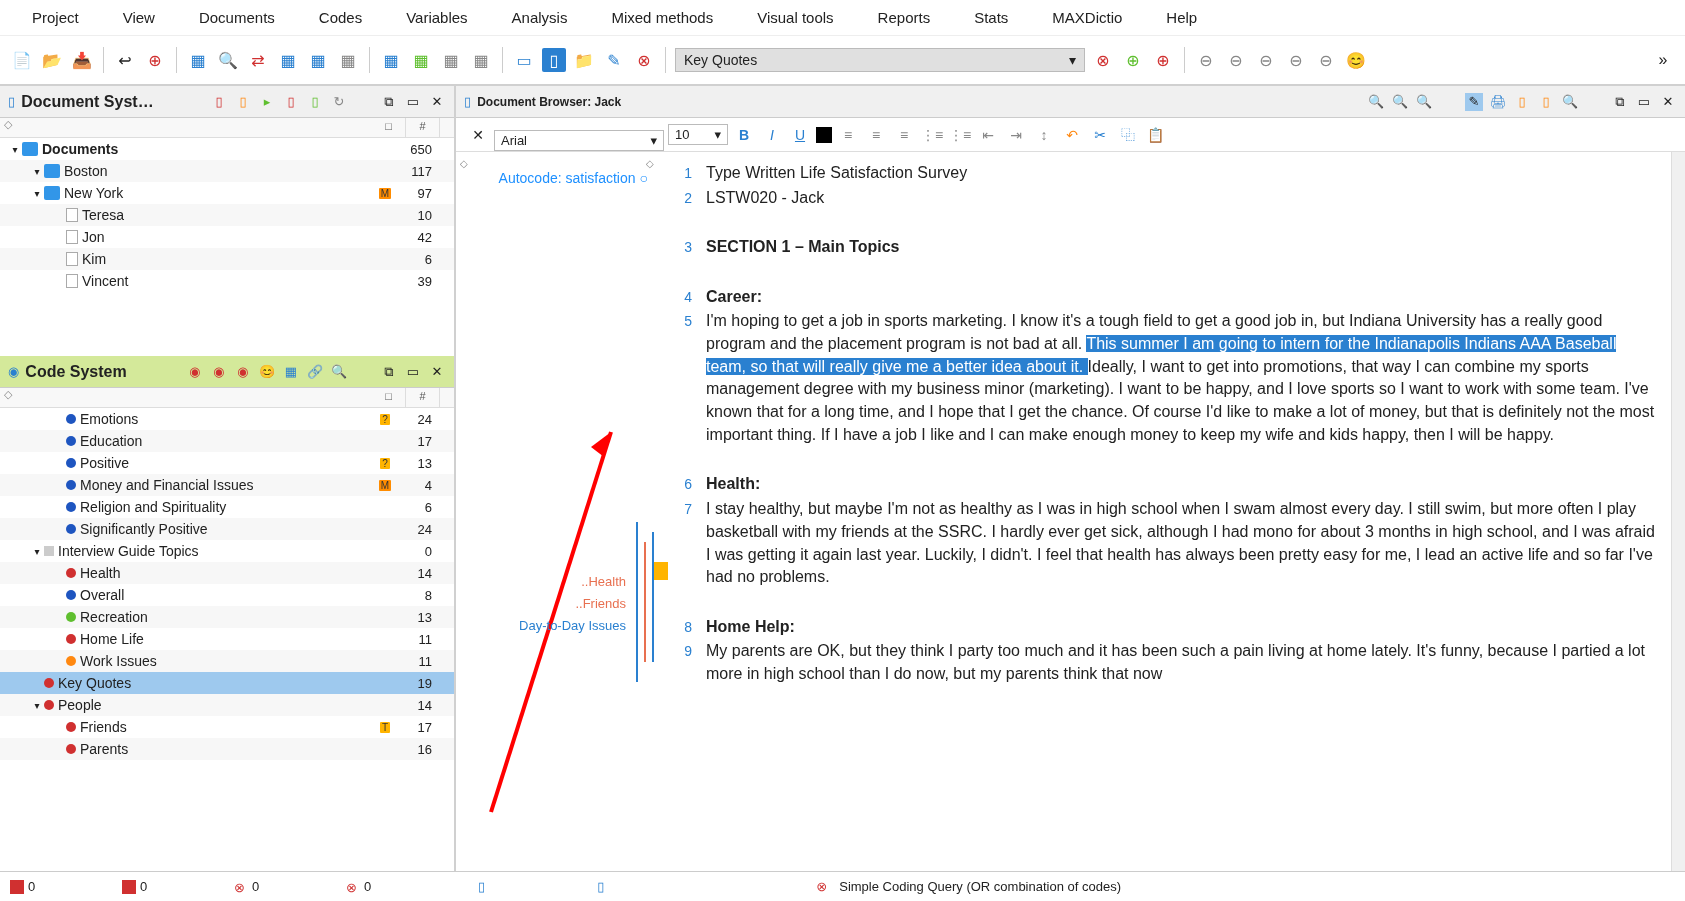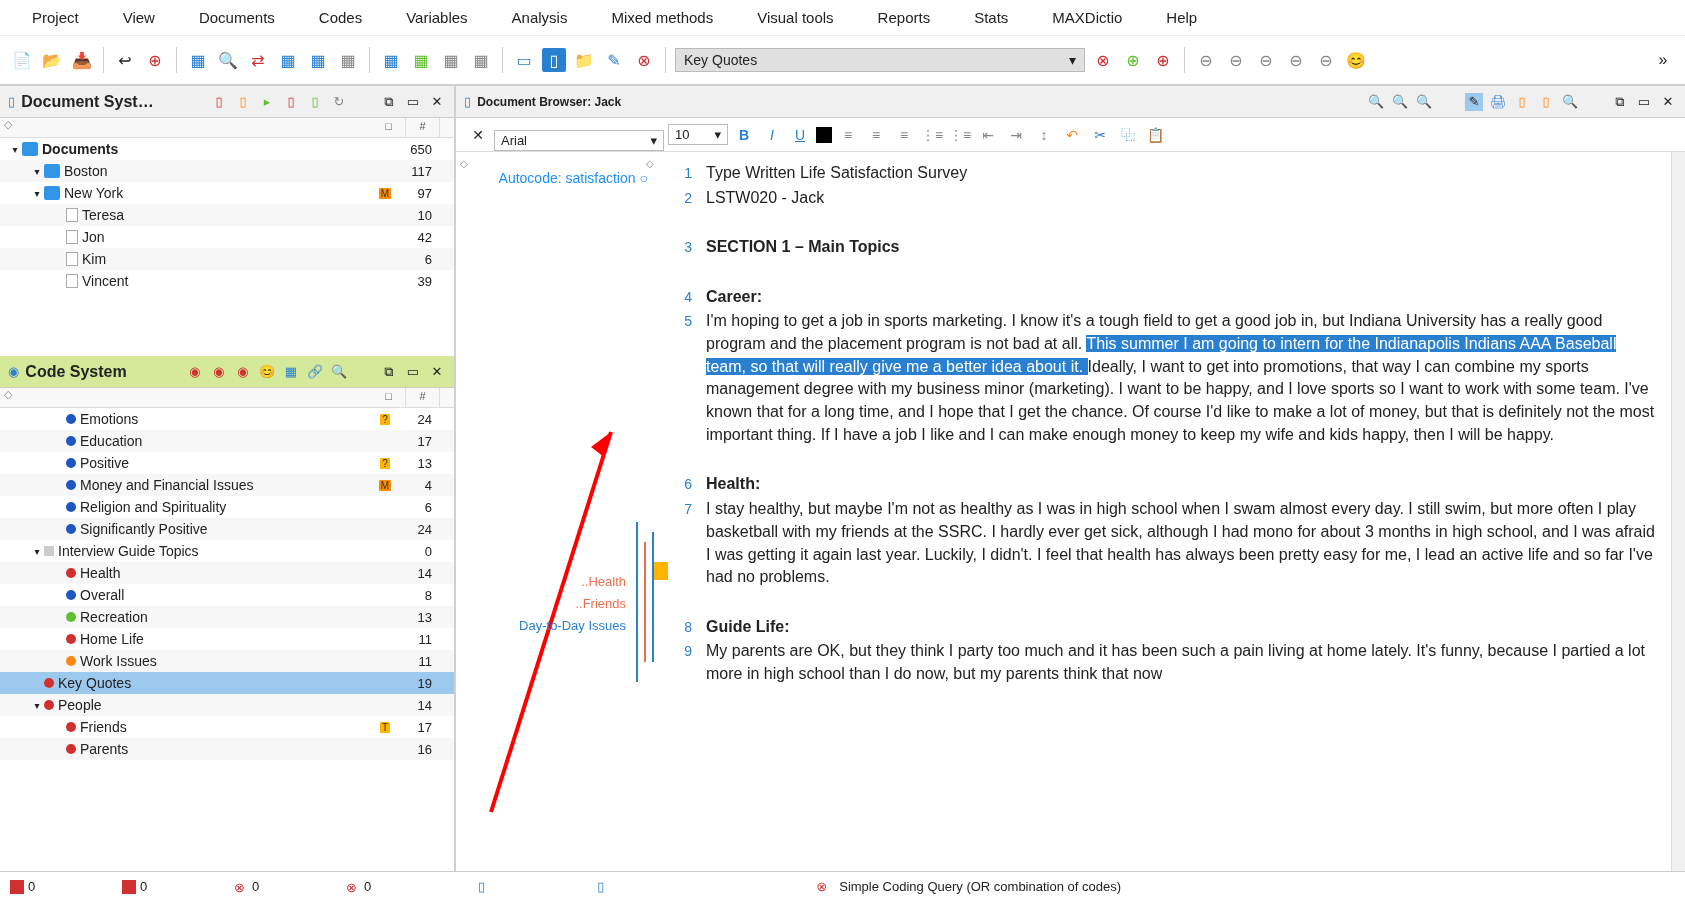--- a/index.html
+++ b/index.html
@@ -478,21 +478,21 @@
           <div class="para">
             <span class="para-num">7</span>
             <span class="para-txt">I stay healthy, but maybe I'm not as healthy as I was in high school when I swam almost every day.  I still swim, but more often I play basketball with my friends at the SSRC.  I hardly ever get sick, although I had mono for about 3 months in high school, and I was afraid I was getting it again last year.  Luckily, I didn't.  I feel that health has always been pretty easy for me, I lead an active life and so far I've had no problems.</span>
           </div>
           <div class="para">
             <span class="para-num"></span>
             <span class="para-txt">&nbsp;</span>
           </div>
           <div class="para">
             <span class="para-num">8</span>
-            <span class="para-txt" style="font-weight: bold;">Guide Life:</span>
+            <span class="para-txt" style="font-weight: bold;">Home Help:</span>
           </div>
           <div class="para">
             <span class="para-num">9</span>
             <span class="para-txt">My parents are OK, but they think I party too much and it has been such a pain living at home lately.  It's funny, because I partied a lot more in high school than I do now, but my parents think that now</span>
           </div>
         </div>
       <div class="scrollbar-v"></div>
     </div>
   </div>
 </div>

